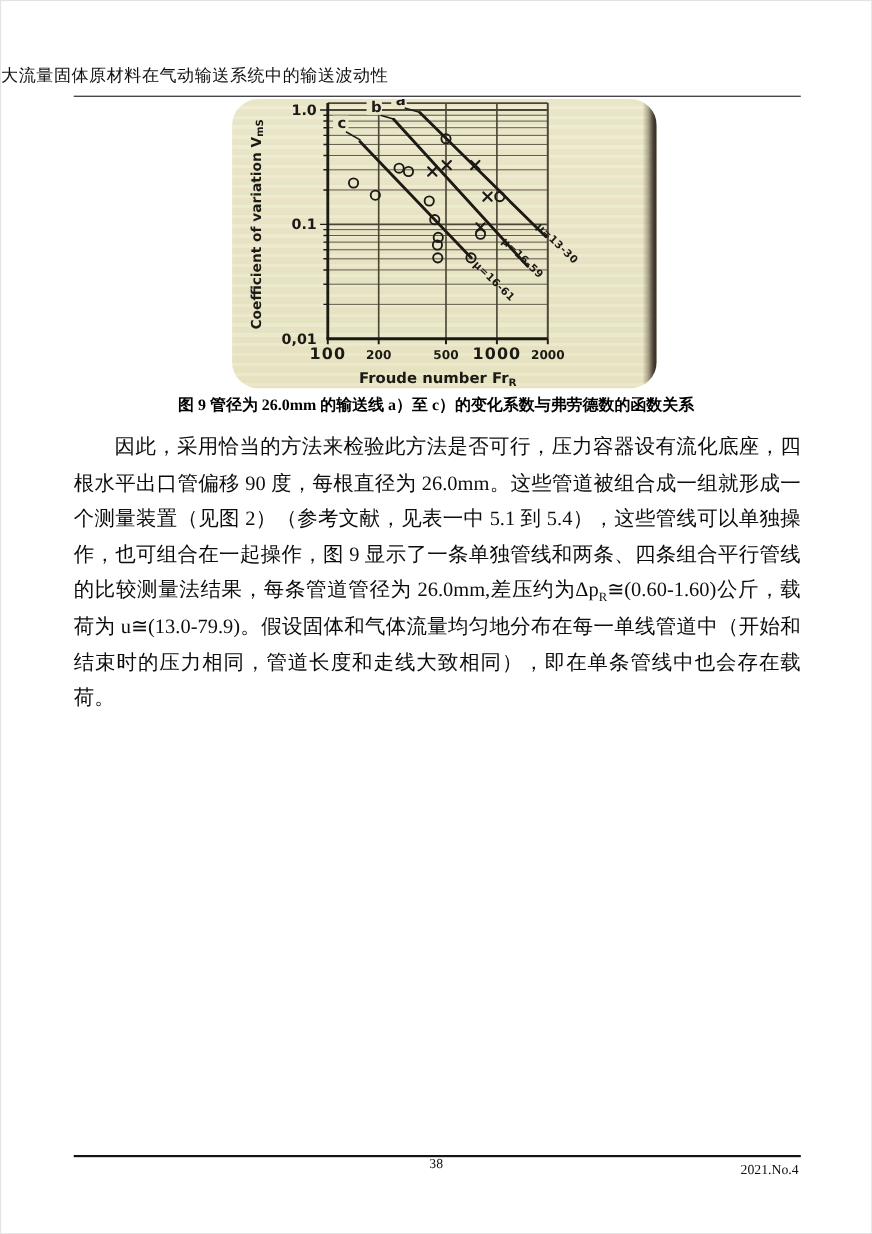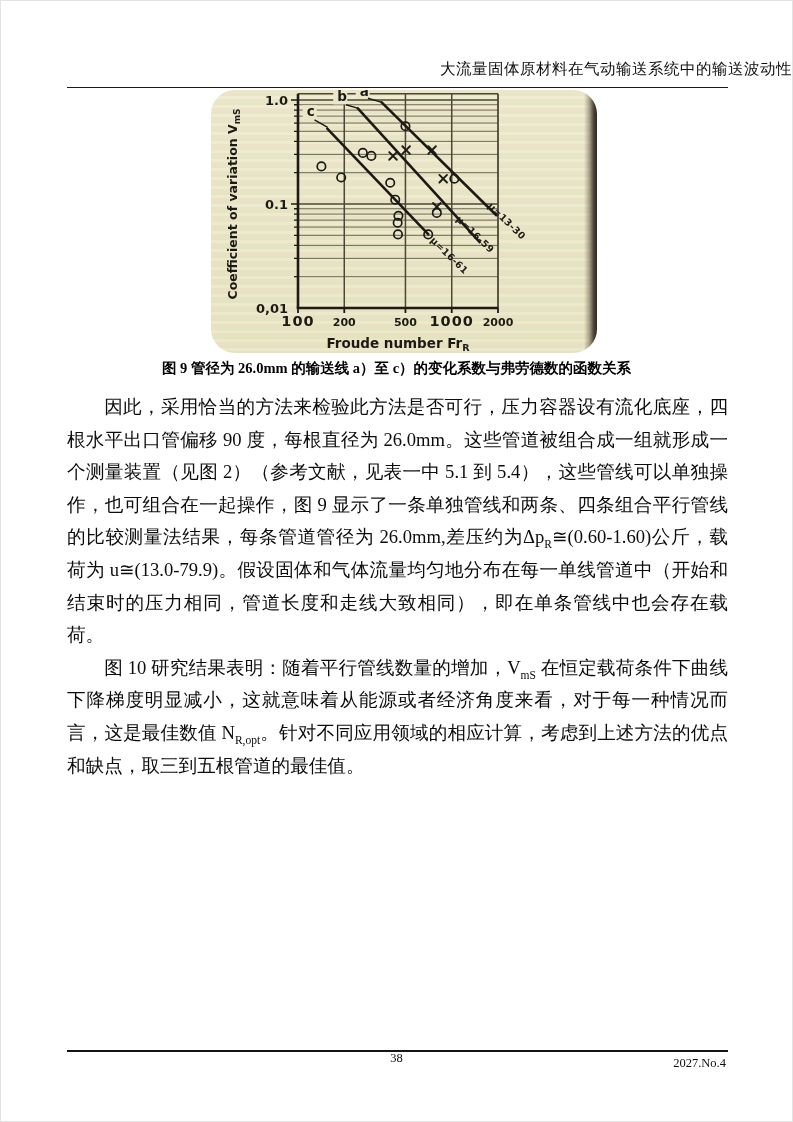--- a/index.html
+++ b/index.html
@@ -2,21 +2,21 @@
 <html><head>
 <meta charset="utf-8">
 <style>
   html,body{margin:0;padding:0;}
   body{
     width:793px;height:1122px;position:relative;background:#ffffff;
     font-family:"Liberation Serif", serif;color:#0e0e0e;overflow:hidden;
     border:1px solid #e3e3e3;box-sizing:border-box;
   }
   .header-title{
-    position:absolute;top:58px;left:0;width:100%;text-align:right;
+    position:absolute;top:58px;left:0;width:100%;text-align:left;
     font-size:15.5px;color:#101010;letter-spacing:0.5px;
   }
   .header-rule{
     position:absolute;top:86px;left:66px;width:661px;height:0;
     border-top:1.6px solid #1b1b1b;
   }
   
   .scan{
     position:absolute;left:210px;top:89px;width:386px;height:263px;
     background:linear-gradient(180deg,#edeace 0%,#eae7c9 55%,#e9e6c6 100%);
@@ -170,18 +170,17 @@
         <path d="M-3.8,-3.8 L3.8,3.8 M-3.8,3.8 L3.8,-3.8" transform="translate(232.1899918215416,88.72404293662538)" stroke="#1c1a15" stroke-width="1.9" stroke-linecap="round"></path>
         <path d="M-3.8,-3.8 L3.8,3.8 M-3.8,3.8 L3.8,-3.8" transform="translate(225.82692789585553,116.79470322563132)" stroke="#1c1a15" stroke-width="1.9" stroke-linecap="round"></path>
       </g>
     </svg>
 </div>
 
 <div class="figure-caption">图 9 管径为 26.0mm 的输送线 a）至 c）的变化系数与弗劳德数的函数关系</div>
 
 <div class="body-text" id="body-text">
     <p><span>因此，采用恰当的方法来检验此方法是否可行，压力容器设有流化底座，四根水平出口管偏移 90 度，每根直径为 26.0mm。这些管道被组合成一组就形成一个测量装置（见图 2）（参考文献，见表一中 5.1 到 5.4），这些管线可以单独操作，也可组合在一起操作，图 9 显示了一条单独管线和两条、四条组合平行管线的比较测量法结果，每条管道管径为 26.0mm,差压约为Δp</span><sub>R</sub><span>≅(0.60-1.60)公斤，载荷为 u≅(13.0-79.9)。假设固体和气体流量均匀地分布在每一单线管道中（开始和结束时的压力相同，管道长度和走线大致相同），即在单条管线中也会存在载荷。</span></p>
-    <p><span>图 10 研究结果表明：随着平行管线数量的增加，V</span><sub>mS</sub><span> 在恒定载荷条件下曲线下降梯度明显减小，这就意味着从能源或者经济角度来看，对于每一种情况而言，这是最佳数值 N</span><sub>R,opt</sub><span>。针对不同应用领域的相应计算，考虑到上述方法的优点和缺点，取三到五根管道的最佳值。</span></p>
   </div>
 
 <div class="footer-rule"></div>
 <div class="page-number">38</div>
-<div class="issue-label">2027.No.4</div>
+<div class="issue-label">2021.No.4</div>
 
 </body></html>

